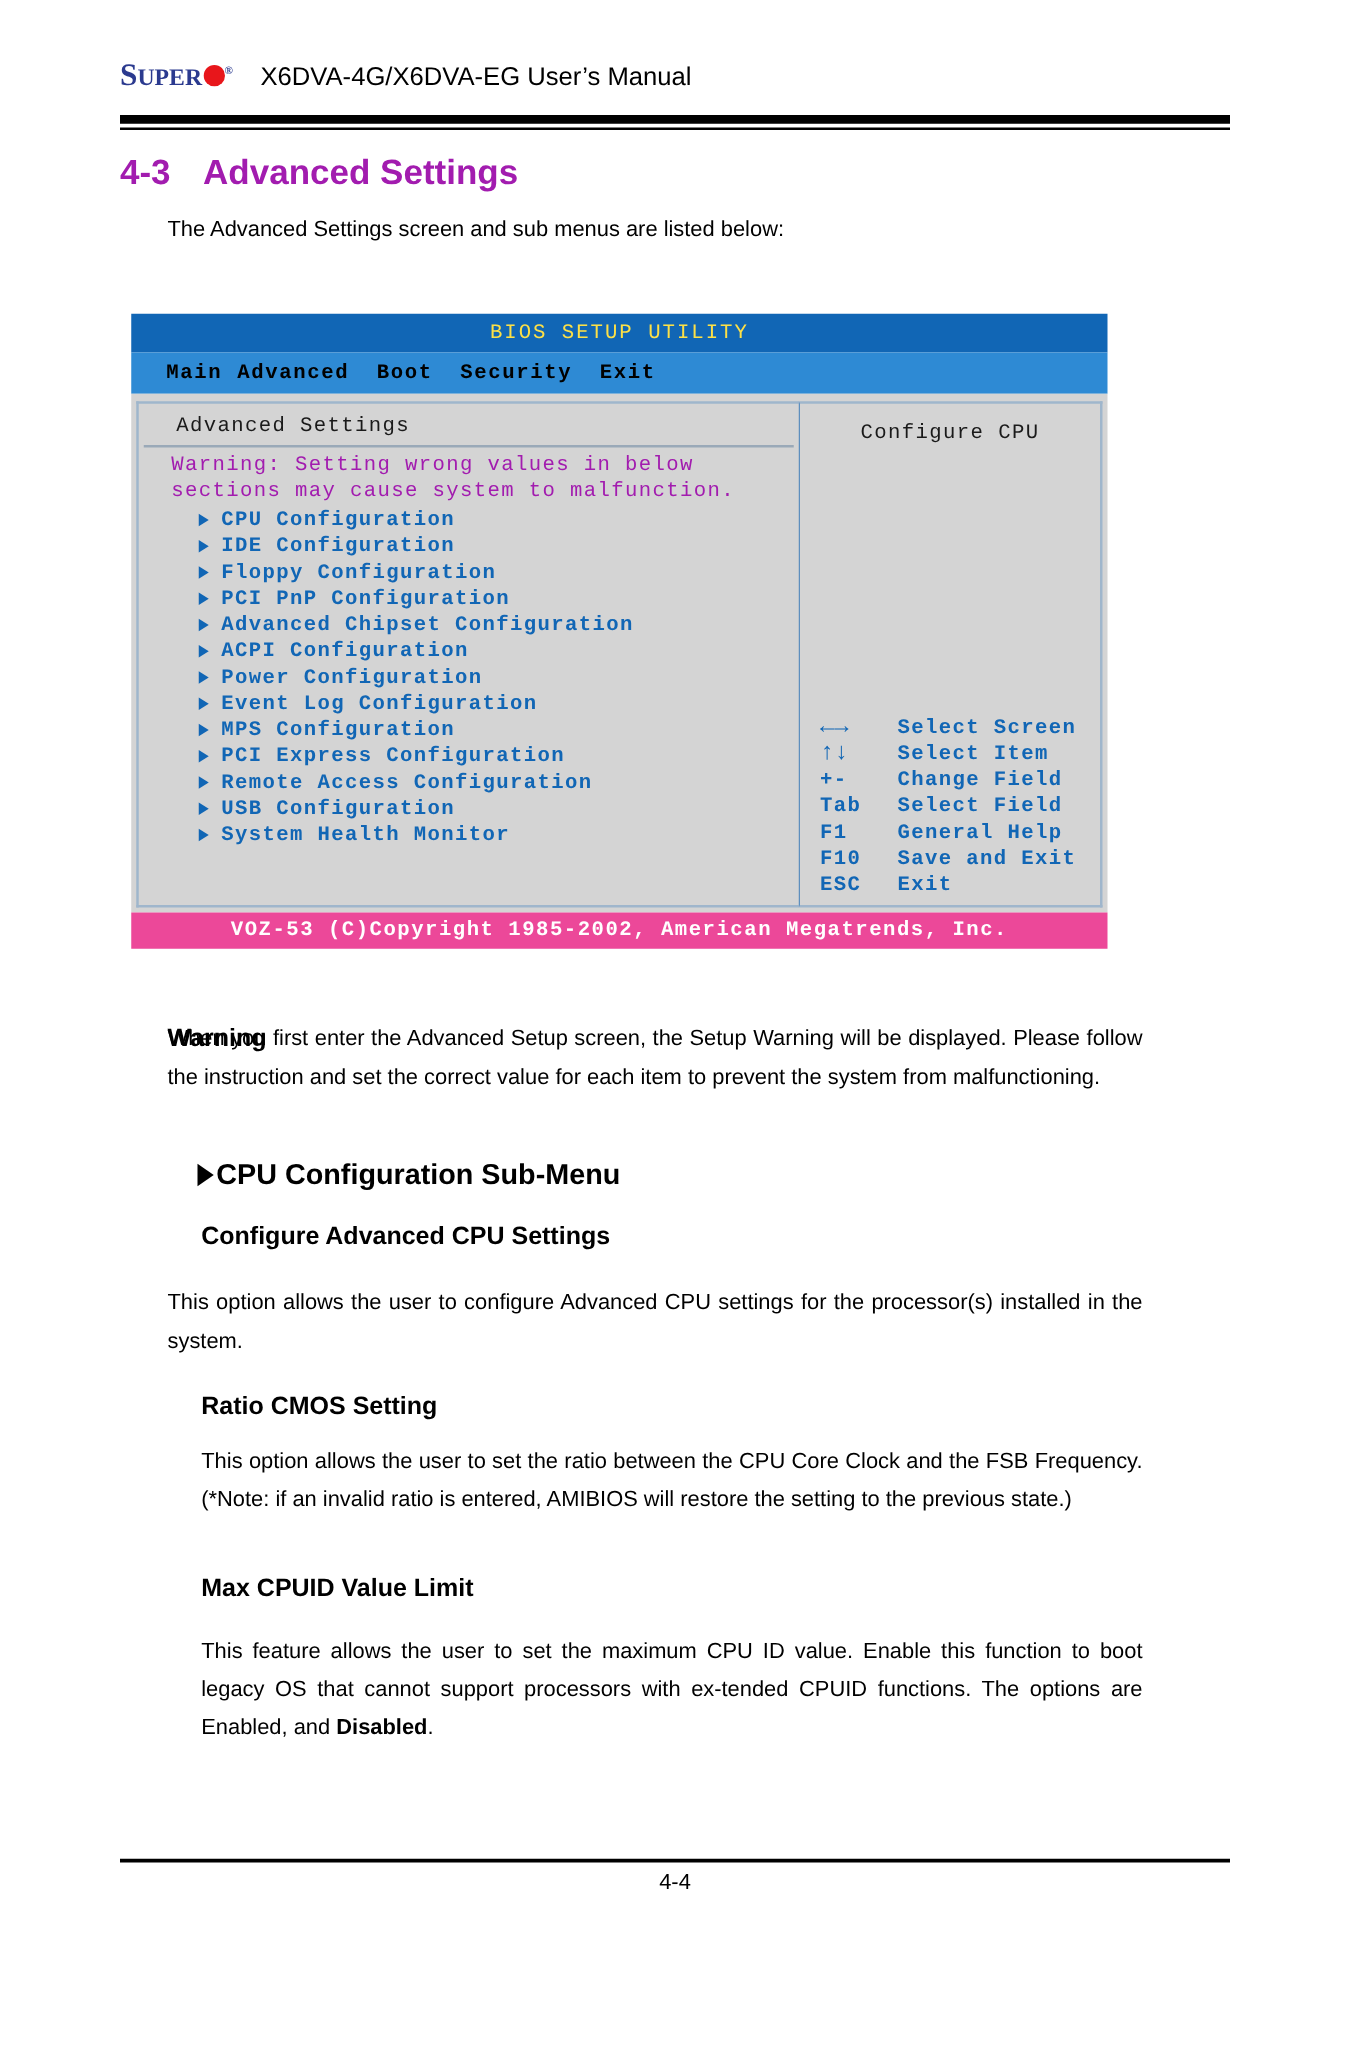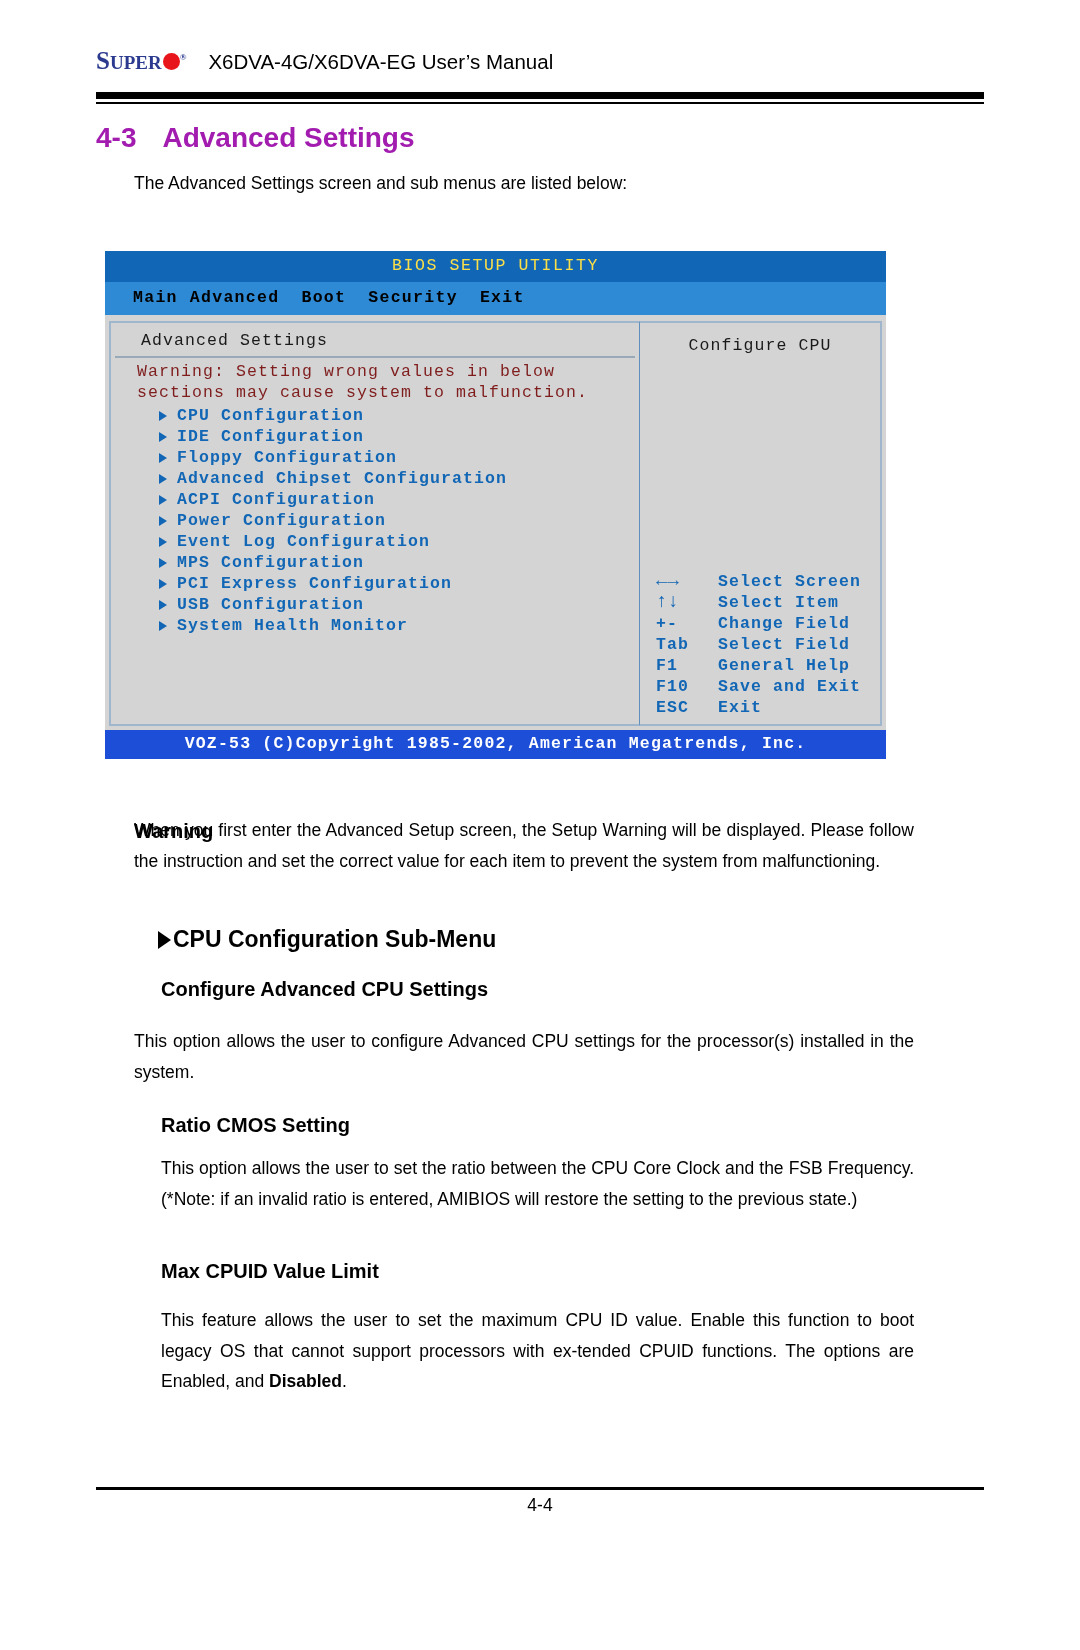--- a/index.html
+++ b/index.html
@@ -160,21 +160,21 @@
     letter-spacing: 1.1px;
     color: #1a1a1a;
     padding: 1px 0 5px 26px;
     border-bottom: 2px solid #9aa9b8;
     margin: 0 4px 0 4px;
     line-height: 1.15;
   }
   .warn-line {
     font-size: 16.5px;
     letter-spacing: 1.1px;
-    color: #7f1d1d;
+    color: #a21caf;
     padding-left: 26px;
     line-height: 21px;
     white-space: nowrap;
   }
   .warn-block { padding-top: 3px; }
 
   .menu-list { margin-top: 2px; }
   .menu-item {
     display: flex;
     align-items: center;
@@ -232,21 +232,21 @@
   }
   .key-desc { white-space: nowrap; }
   .arrow-glyph {
     font-size: 19px;
     line-height: 1;
     letter-spacing: 0;
     display: inline-block;
   }
 
   .bios-footer {
-    background: #1d4ed8;
+    background: #ec4899;
     color: #ffffff;
     font-size: 16.5px;
     font-weight: bold;
     letter-spacing: 1.2px;
     text-align: center;
     padding: 5px 0 6px 0;
     line-height: 1.1;
   }
 
   
@@ -355,20 +355,24 @@
         <div class="menu-item">
             <span class="tri"></span>
             <span class="menu-label">IDE Configuration</span>
           </div>
         <div class="menu-item">
             <span class="tri"></span>
             <span class="menu-label">Floppy Configuration</span>
           </div>
         <div class="menu-item">
             <span class="tri"></span>
+            <span class="menu-label">PCI PnP Configuration</span>
+          </div>
+        <div class="menu-item">
+            <span class="tri"></span>
             <span class="menu-label">Advanced Chipset Configuration</span>
           </div>
         <div class="menu-item">
             <span class="tri"></span>
             <span class="menu-label">ACPI Configuration</span>
           </div>
         <div class="menu-item">
             <span class="tri"></span>
             <span class="menu-label">Power Configuration</span>
           </div>
@@ -376,20 +380,24 @@
             <span class="tri"></span>
             <span class="menu-label">Event Log Configuration</span>
           </div>
         <div class="menu-item">
             <span class="tri"></span>
             <span class="menu-label">MPS Configuration</span>
           </div>
         <div class="menu-item">
             <span class="tri"></span>
             <span class="menu-label">PCI Express Configuration</span>
+          </div>
+        <div class="menu-item">
+            <span class="tri"></span>
+            <span class="menu-label">Remote Access Configuration</span>
           </div>
         <div class="menu-item">
             <span class="tri"></span>
             <span class="menu-label">USB Configuration</span>
           </div>
         <div class="menu-item">
             <span class="tri"></span>
             <span class="menu-label">System Health Monitor</span>
           </div>
       </div>

